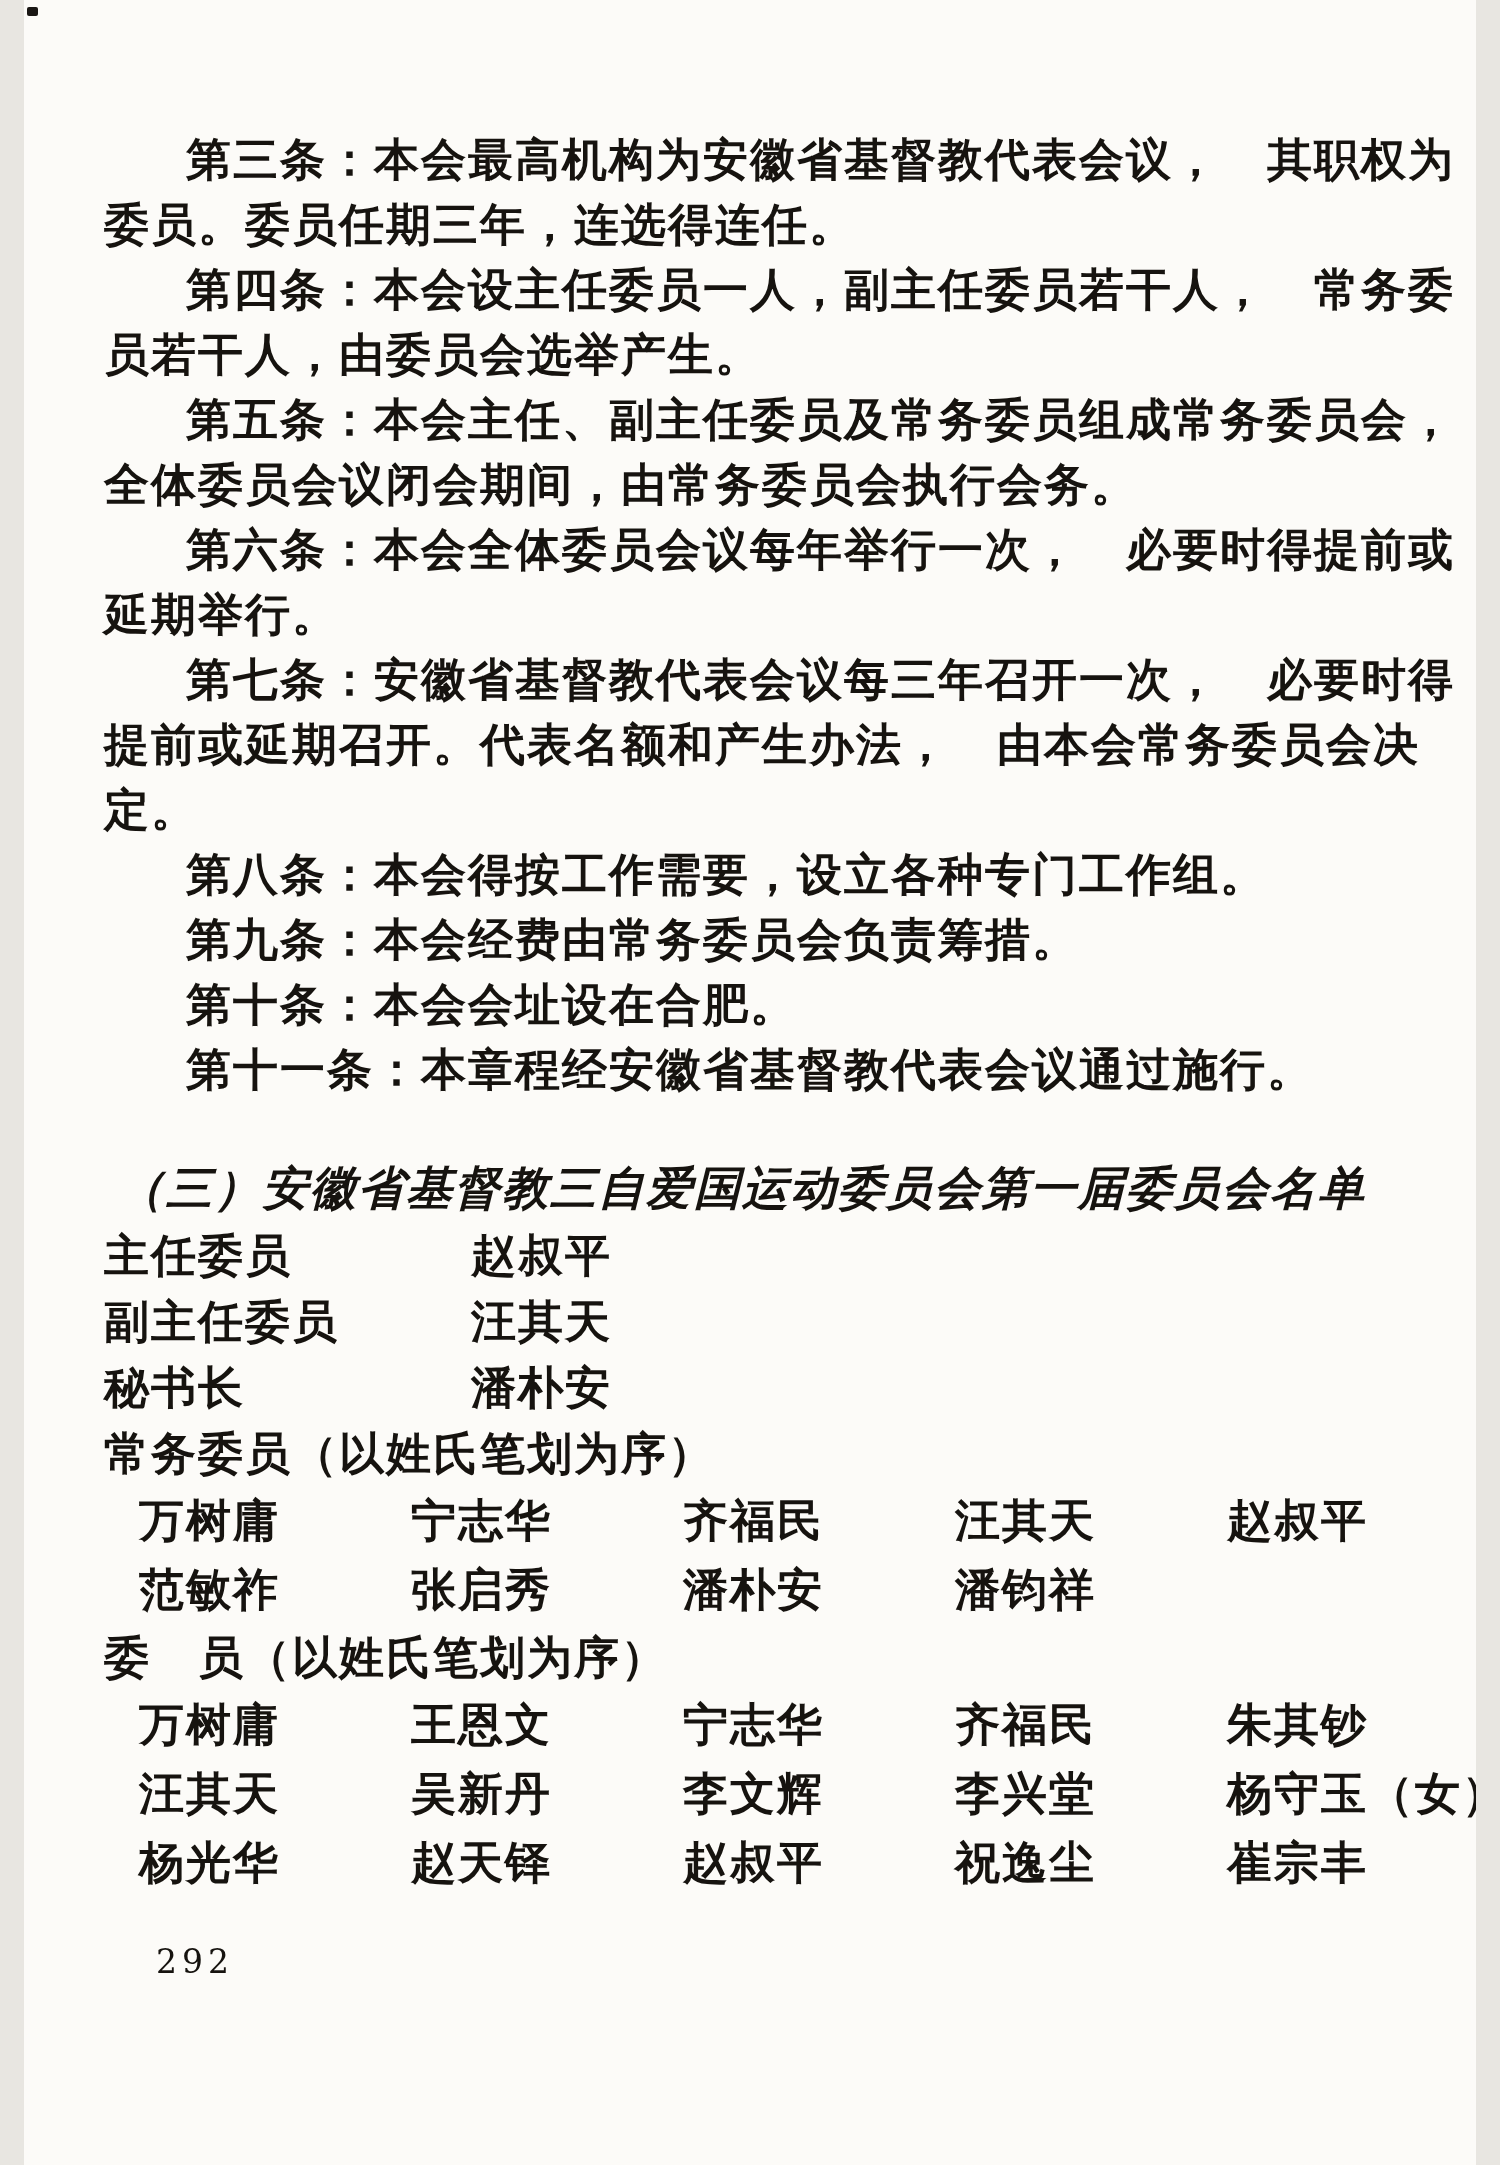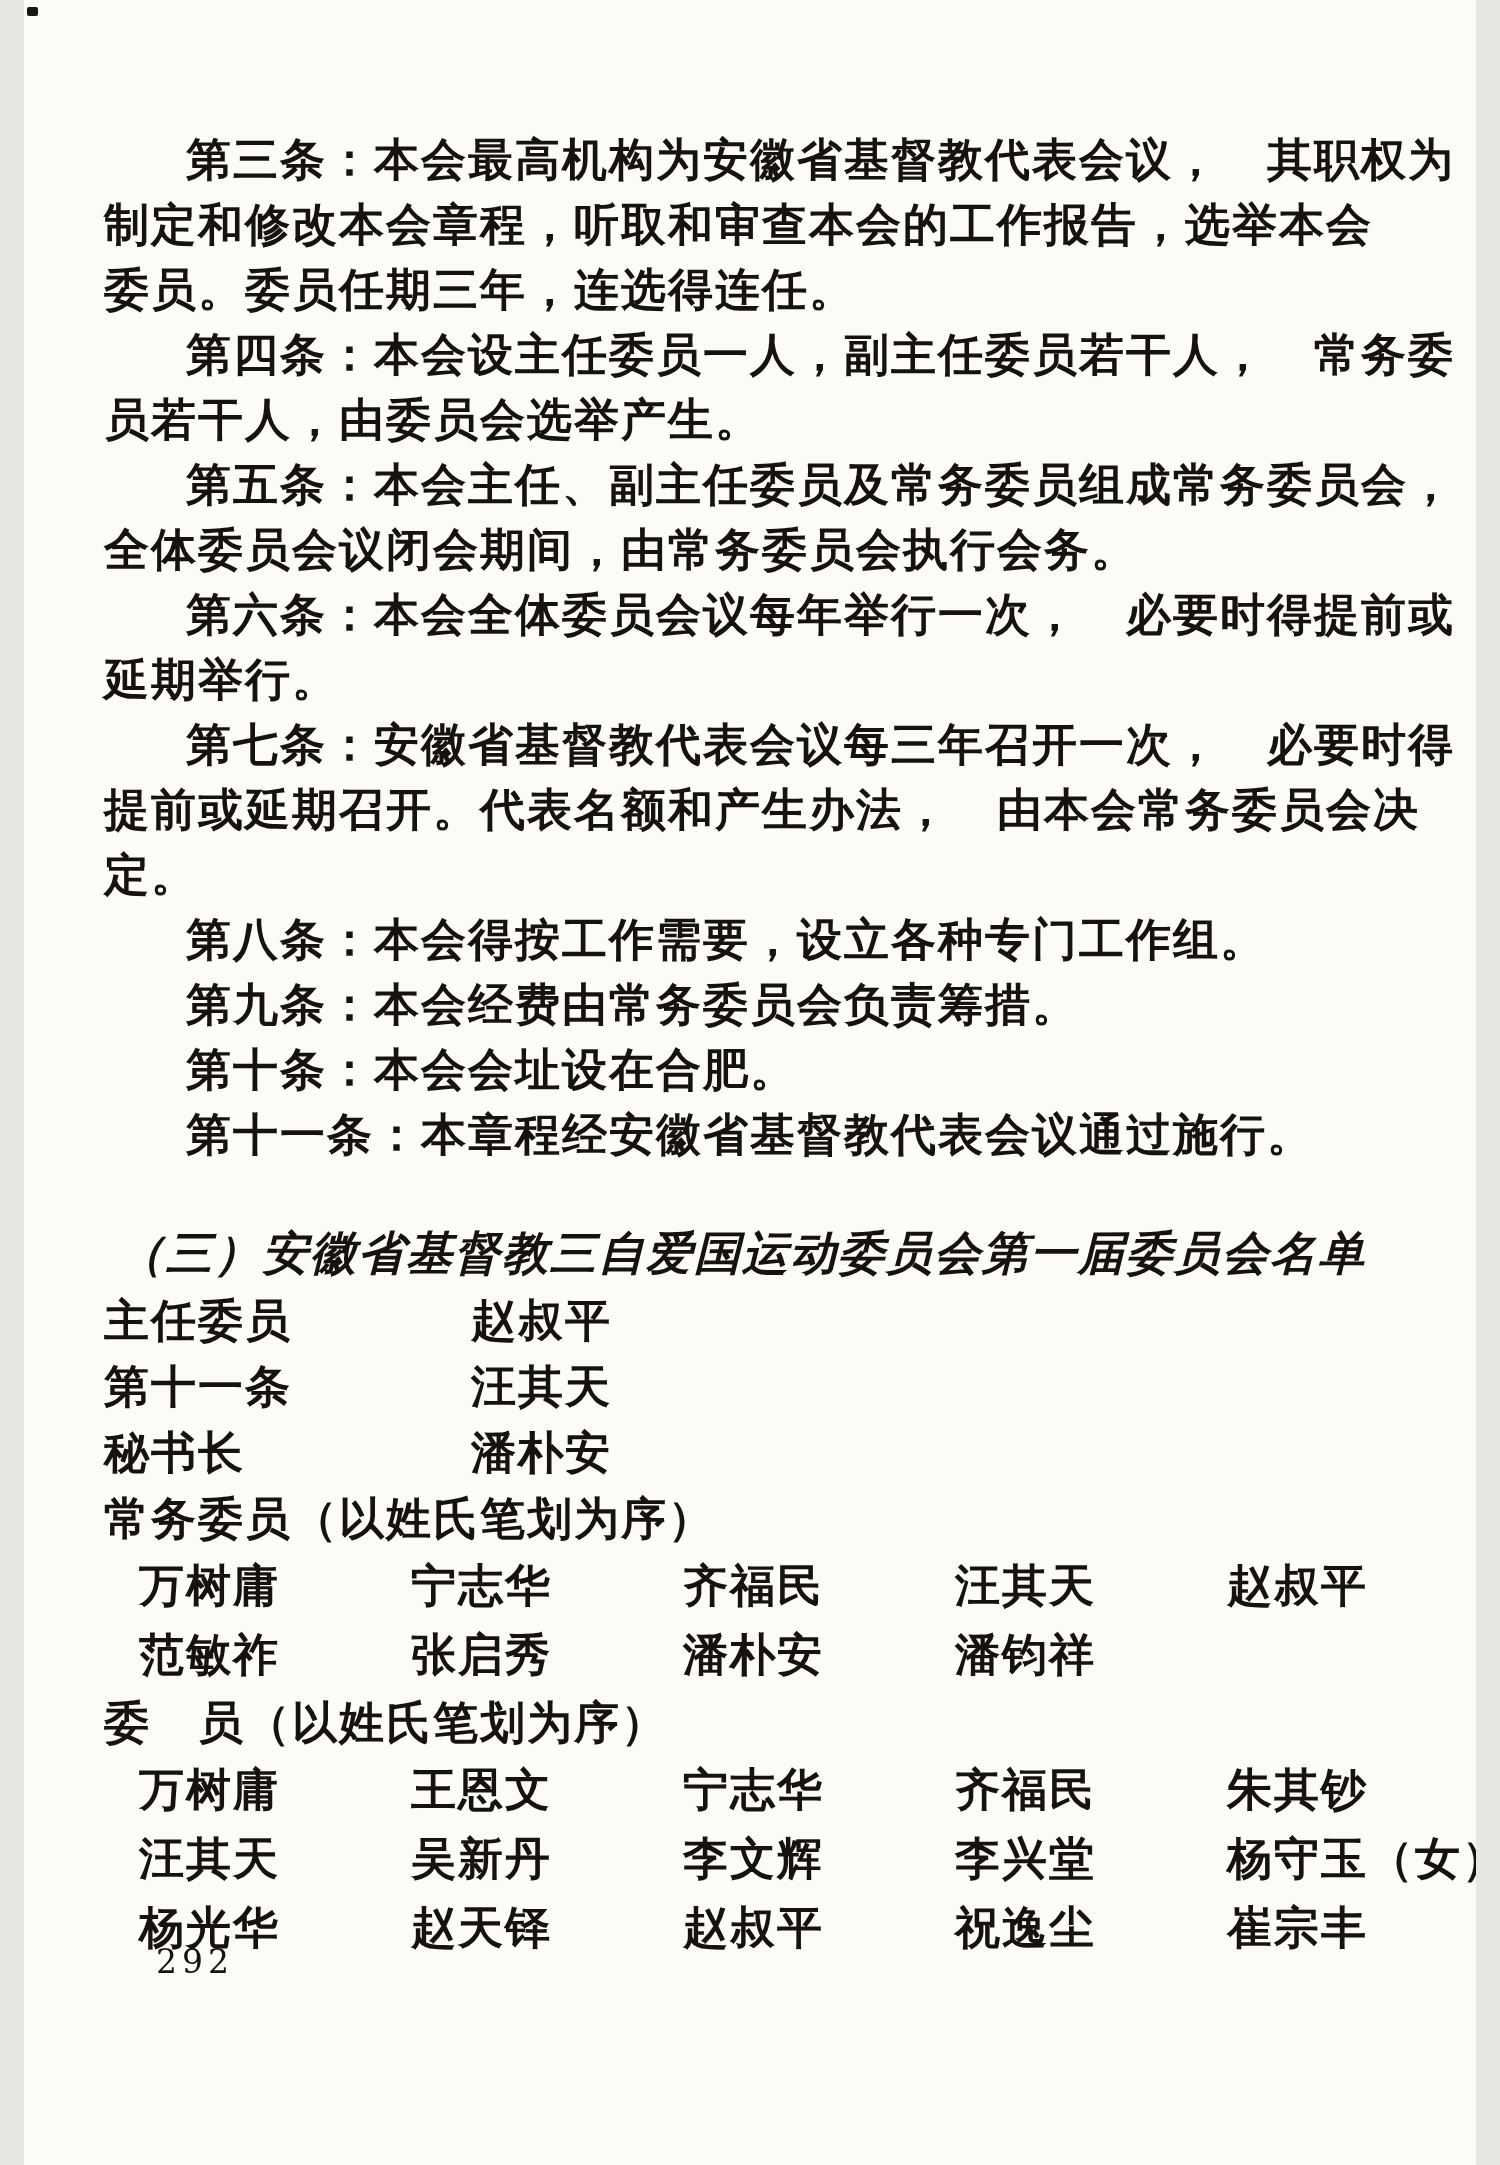--- a/index.html
+++ b/index.html
@@ -97,21 +97,20 @@
 </head>
 <body>
 
 <div class="page">
   <div class="scan-speck"></div>
 
   <main class="content">
 
     <section class="articles" id="articles">
         <div class="article-line indented">第三条：本会最高机构为安徽省基督教代表会议，　其职权为</div>
-        <div class="article-line">制定和修改本会章程，听取和审查本会的工作报告，选举本会</div>
         <div class="article-line">委员。委员任期三年，连选得连任。</div>
         <div class="article-line indented">第四条：本会设主任委员一人，副主任委员若干人，　常务委</div>
         <div class="article-line">员若干人，由委员会选举产生。</div>
         <div class="article-line indented">第五条：本会主任、副主任委员及常务委员组成常务委员会，</div>
         <div class="article-line">全体委员会议闭会期间，由常务委员会执行会务。</div>
         <div class="article-line indented">第六条：本会全体委员会议每年举行一次，　必要时得提前或</div>
         <div class="article-line">延期举行。</div>
         <div class="article-line indented">第七条：安徽省基督教代表会议每三年召开一次，　必要时得</div>
         <div class="article-line">提前或延期召开。代表名额和产生办法，　由本会常务委员会决</div>
         <div class="article-line">定。</div>
@@ -123,21 +122,21 @@
 
     <section class="roster">
       <h2 class="roster-heading">（三）安徽省基督教三自爱国运动委员会第一届委员会名单</h2>
 
       <div id="officers">
           <div class="officer-row">
             <span class="officer-title">主任委员</span>
             <span class="officer-name">赵叔平</span>
           </div>
           <div class="officer-row">
-            <span class="officer-title">第十一条</span>
+            <span class="officer-title">副主任委员</span>
             <span class="officer-name">汪其天</span>
           </div>
           <div class="officer-row">
             <span class="officer-title">秘书长</span>
             <span class="officer-name">潘朴安</span>
           </div>
         </div>
 
       <div class="group-label">常务委员（以姓氏笔划为序）</div>
       <div id="standing-rows">

